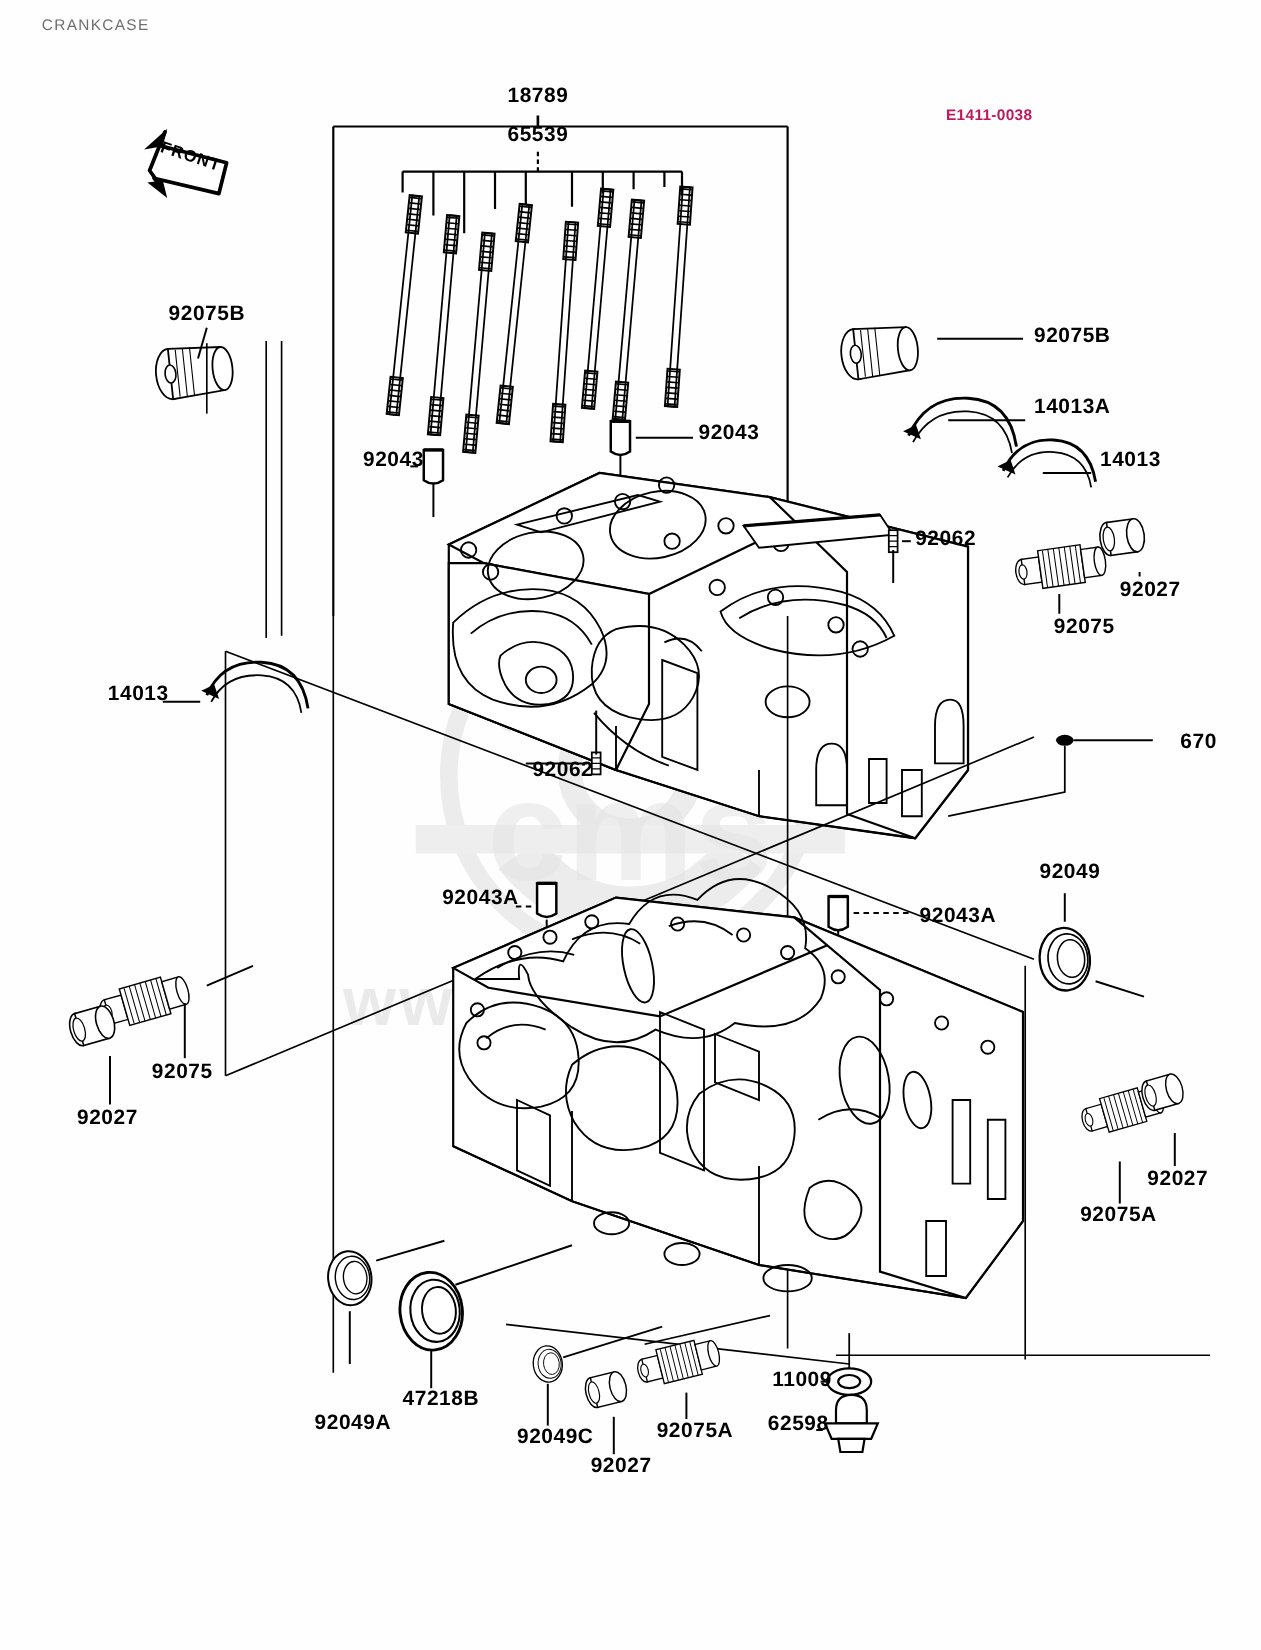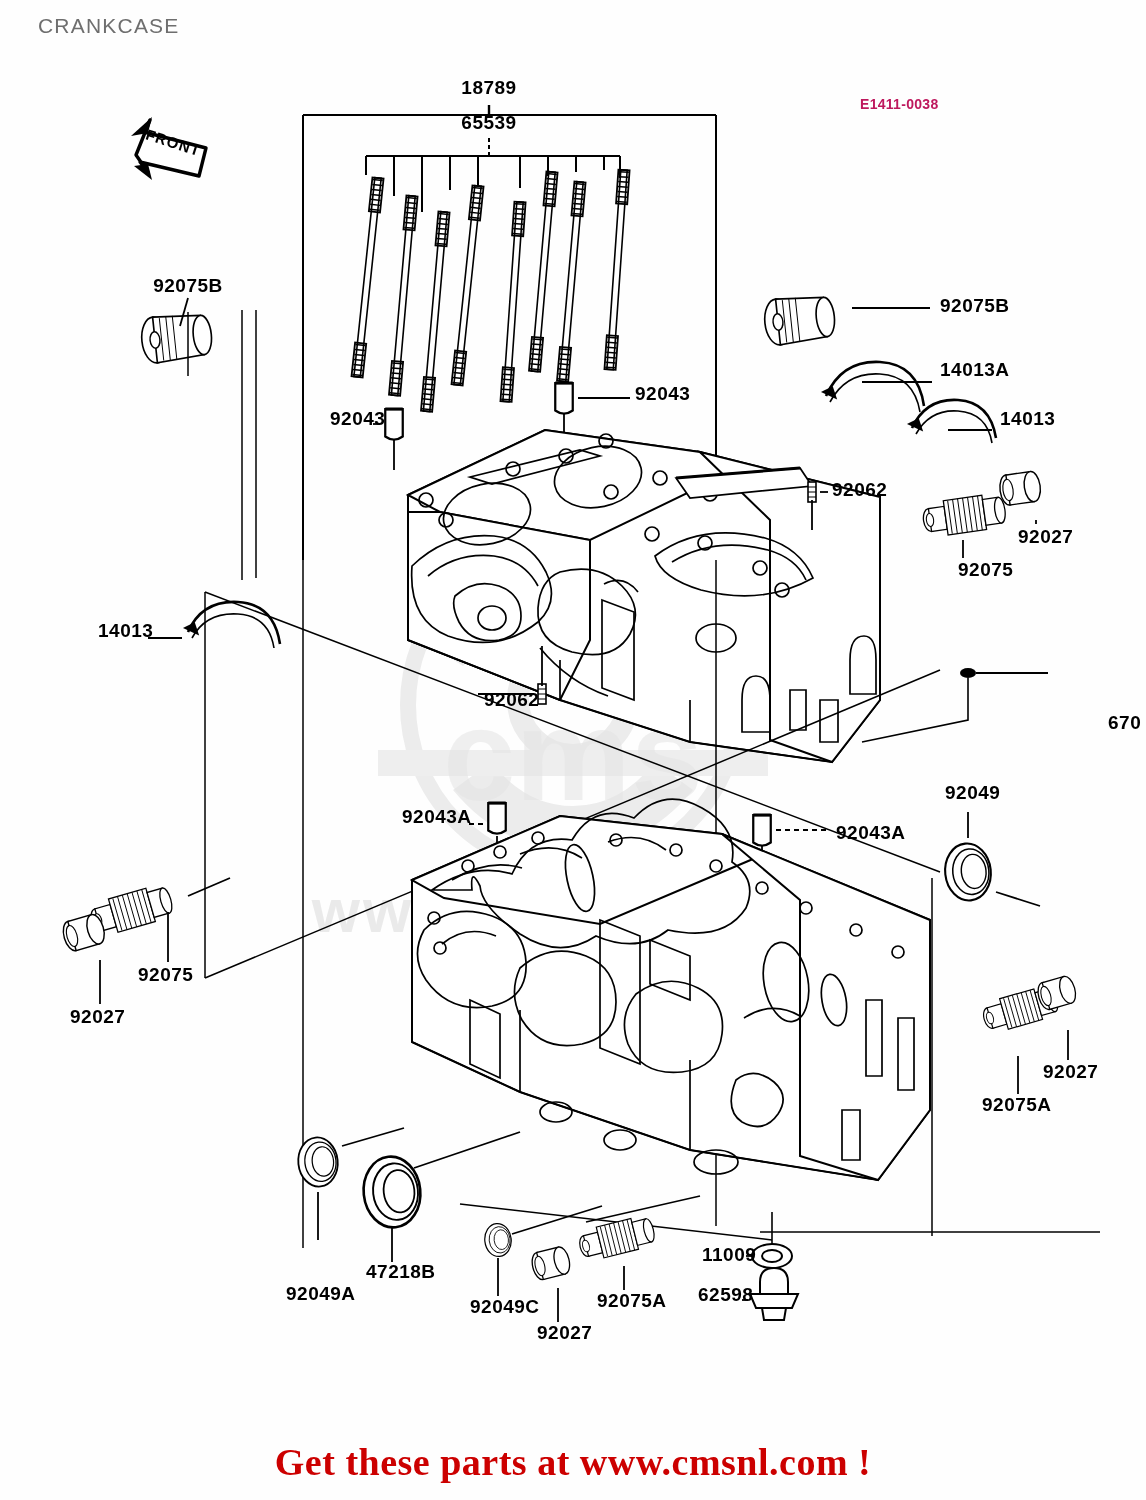--- a/index.html
+++ b/index.html
@@ -1,18 +1,18 @@
 <!DOCTYPE html>
 <html><head>
 <meta charset="utf-8">
 <style>
   html,body{margin:0;padding:0;background:#fff;}
   body{width:1146px;height:1500px;font-family:"Liberation Sans",sans-serif;overflow:hidden;}
   #page{position:relative;width:1146px;height:1500px;background:#fefefe;}
-  #title{position:absolute;left:38px;top:14px;font-size:21px;letter-spacing:1.2px;color:#6e6e6e;font-family:"Liberation Sans",sans-serif;}
+  #title{position:absolute;left:38px;top:14px;font-size:14px;letter-spacing:1.2px;color:#6e6e6e;font-family:"Liberation Sans",sans-serif;}
   #diagcode{position:absolute;left:847px;top:96px;font-size:14px;color:#be185d;font-family:"Liberation Sans",sans-serif;font-weight:bold;letter-spacing:.3px;margin-left:13px;}
   #footer{position:absolute;left:0;top:1440px;width:1146px;text-align:center;font-size:38px;color:#cc0000;font-family:"Liberation Serif",serif;font-weight:bold;letter-spacing:.5px;}
   svg#art{position:absolute;left:0;top:0;width:1146px;height:1500px;}
   .lbl{position:absolute;font-size:19px;color:#000;font-family:"Liberation Sans",sans-serif;font-weight:bold;letter-spacing:.5px;white-space:nowrap;}
   .wm{fill:#e9e9e9;}
   .wmtext{fill:#e4e4e4;font-family:"Liberation Sans",sans-serif;font-weight:bold;}
   #front-badge{position:absolute;left:125px;top:108px;width:90px;height:70px;}
   #front-badge .ftext{position:absolute;left:20px;top:26px;font-size:15px;font-weight:bold;color:#000;transform:rotate(18deg);font-family:"Liberation Sans",sans-serif;letter-spacing:1px;}
 </style>
 </head>
@@ -414,35 +414,34 @@
       <div class="lbl" style="top: 295px; left: 940px;">92075B</div>
       <div class="lbl" style="top: 359px; left: 940px;">14013A</div>
       <div class="lbl" style="top: 408px; left: 1000px;">14013</div>
       <div class="lbl" style="top: 408px; left: 330px;">92043</div>
       <div class="lbl" style="top: 383px; left: 635px;">92043</div>
       <div class="lbl" style="top: 479px; left: 832px;">92062</div>
       <div class="lbl" style="top: 526px; left: 1018px;">92027</div>
       <div class="lbl" style="top: 559px; left: 958px;">92075</div>
       <div class="lbl" style="top: 620px; left: 98px;">14013</div>
       <div class="lbl" style="top: 689px; left: 484px;">92062</div>
-      <div class="lbl" style="top: 664px; left: 1108px; margin-top: 48px;">670</div>
+      <div class="lbl" style="top: 664px; left: 1073px;">670</div>
       <div class="lbl" style="top: 806px; left: 402px;">92043A</div>
       <div class="lbl" style="top: 822px; left: 836px;">92043A</div>
       <div class="lbl" style="top: 782px; left: 945px;">92049</div>
       <div class="lbl" style="top: 964px; left: 138px;">92075</div>
       <div class="lbl" style="top: 1006px; left: 70px;">92027</div>
       <div class="lbl" style="top: 1061px; left: 1043px;">92027</div>
       <div class="lbl" style="top: 1094px; left: 982px;">92075A</div>
       <div class="lbl" style="top: 1239px; left: 286px; margin-top: 44px;">92049A</div>
       <div class="lbl" style="top: 1261px; left: 366px;">47218B</div>
       <div class="lbl" style="top: 1296px; left: 470px;">92049C</div>
       <div class="lbl" style="top: 1322px; left: 537px;">92027</div>
       <div class="lbl" style="top: 1290px; left: 597px;">92075A</div>
       <div class="lbl" style="top: 1244px; left: 702px;">11009</div>
       <div class="lbl" style="top: 1284px; left: 698px;">62598</div>
     </div>
 
   <div id="front-badge">
     <div class="ftext">FRONT</div>
   </div>
 
-  <div id="footer">Get these parts at www.cmsnl.com !</div>
 </div>
 
 </body></html>

